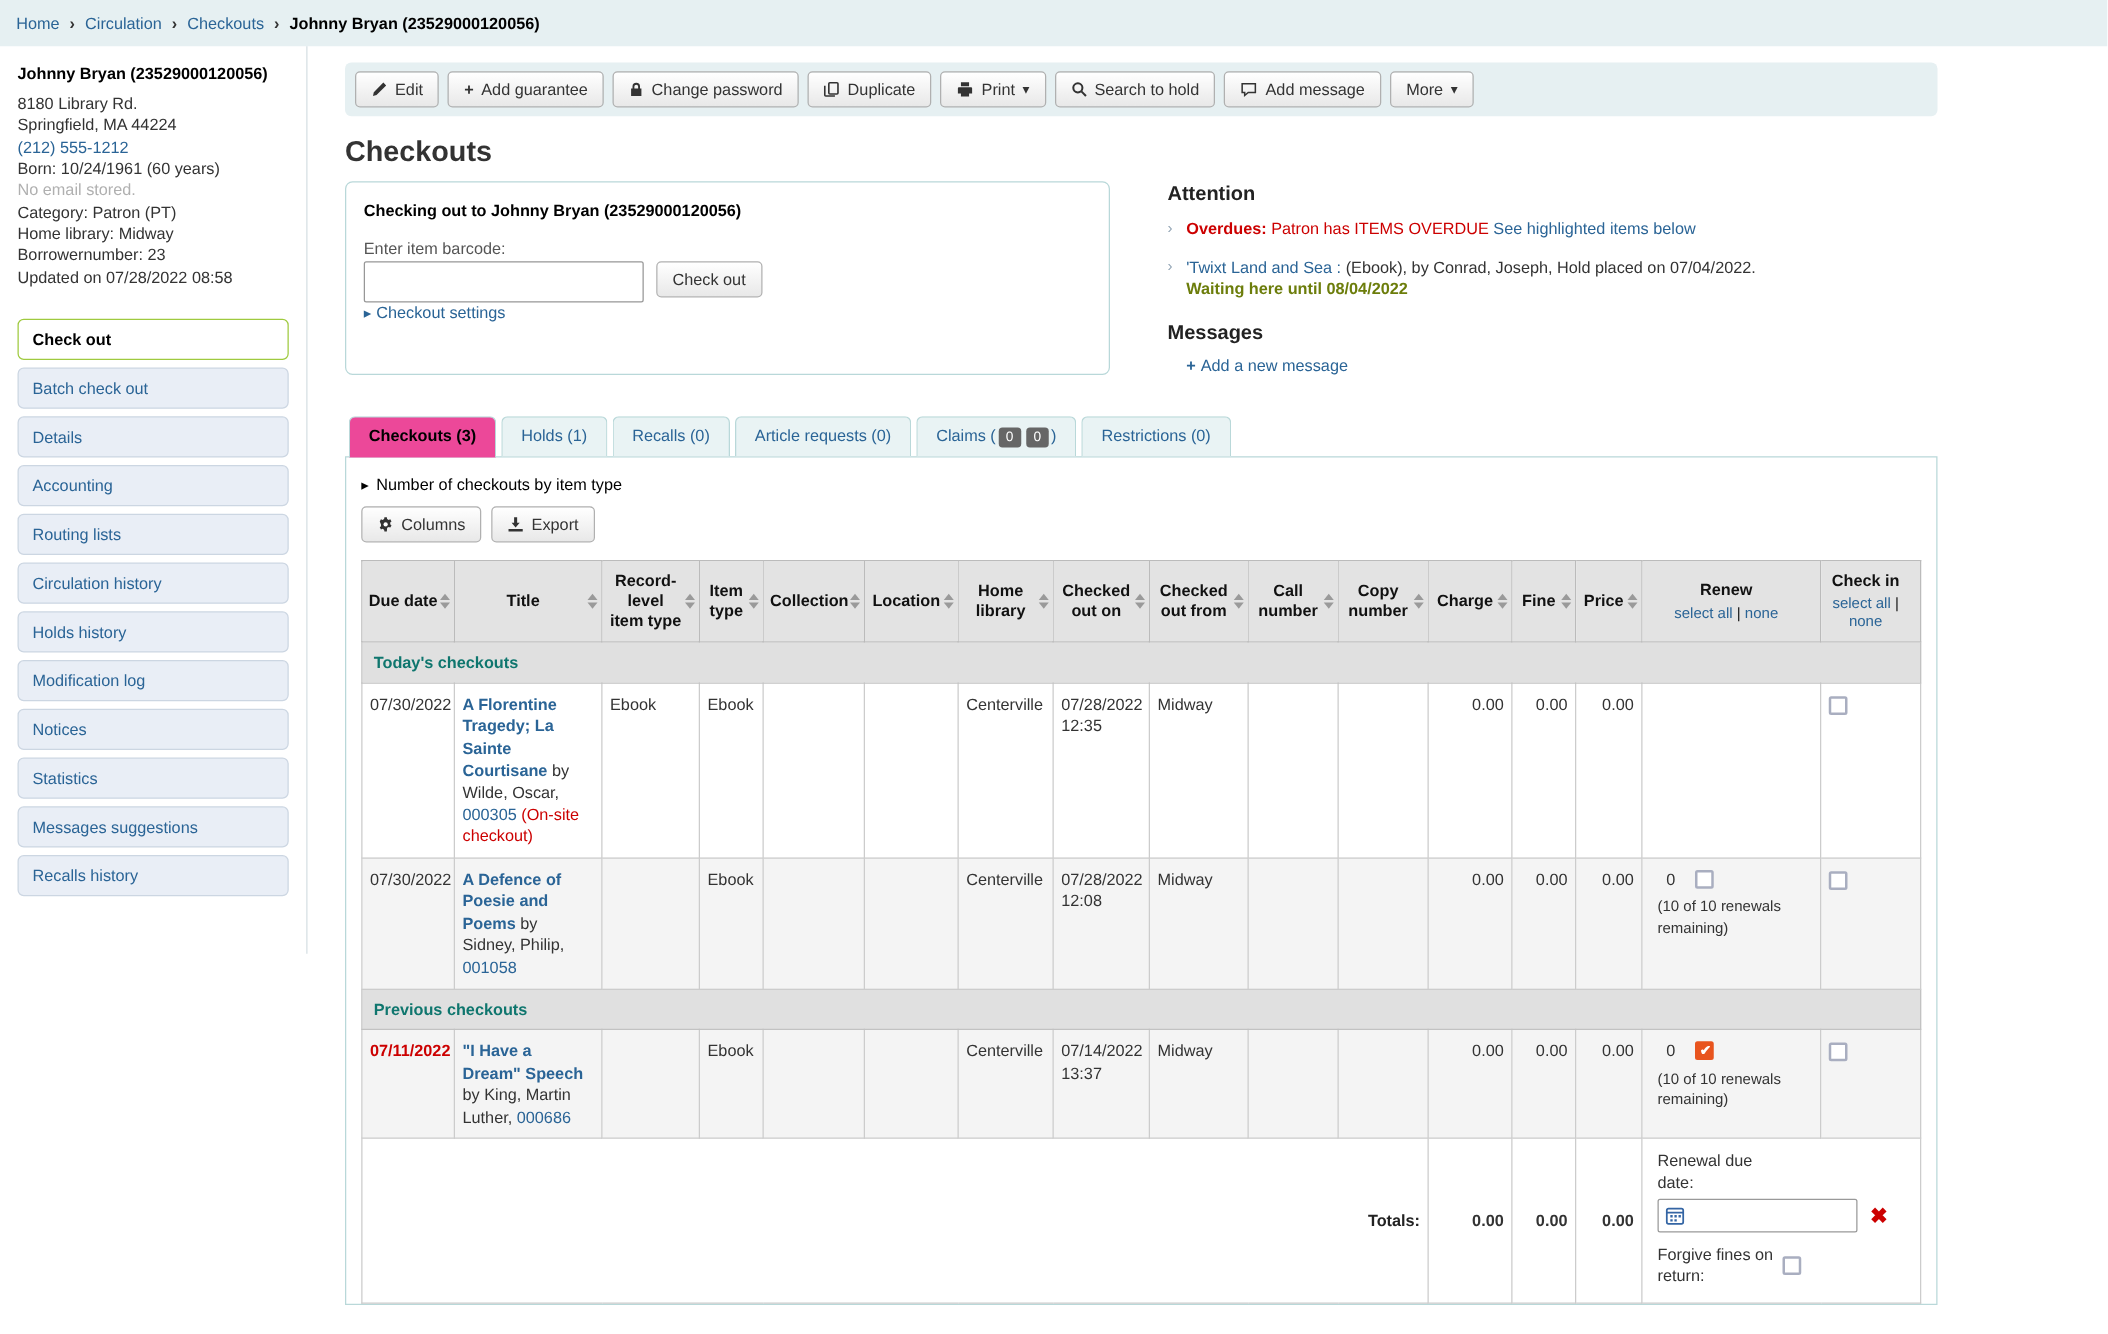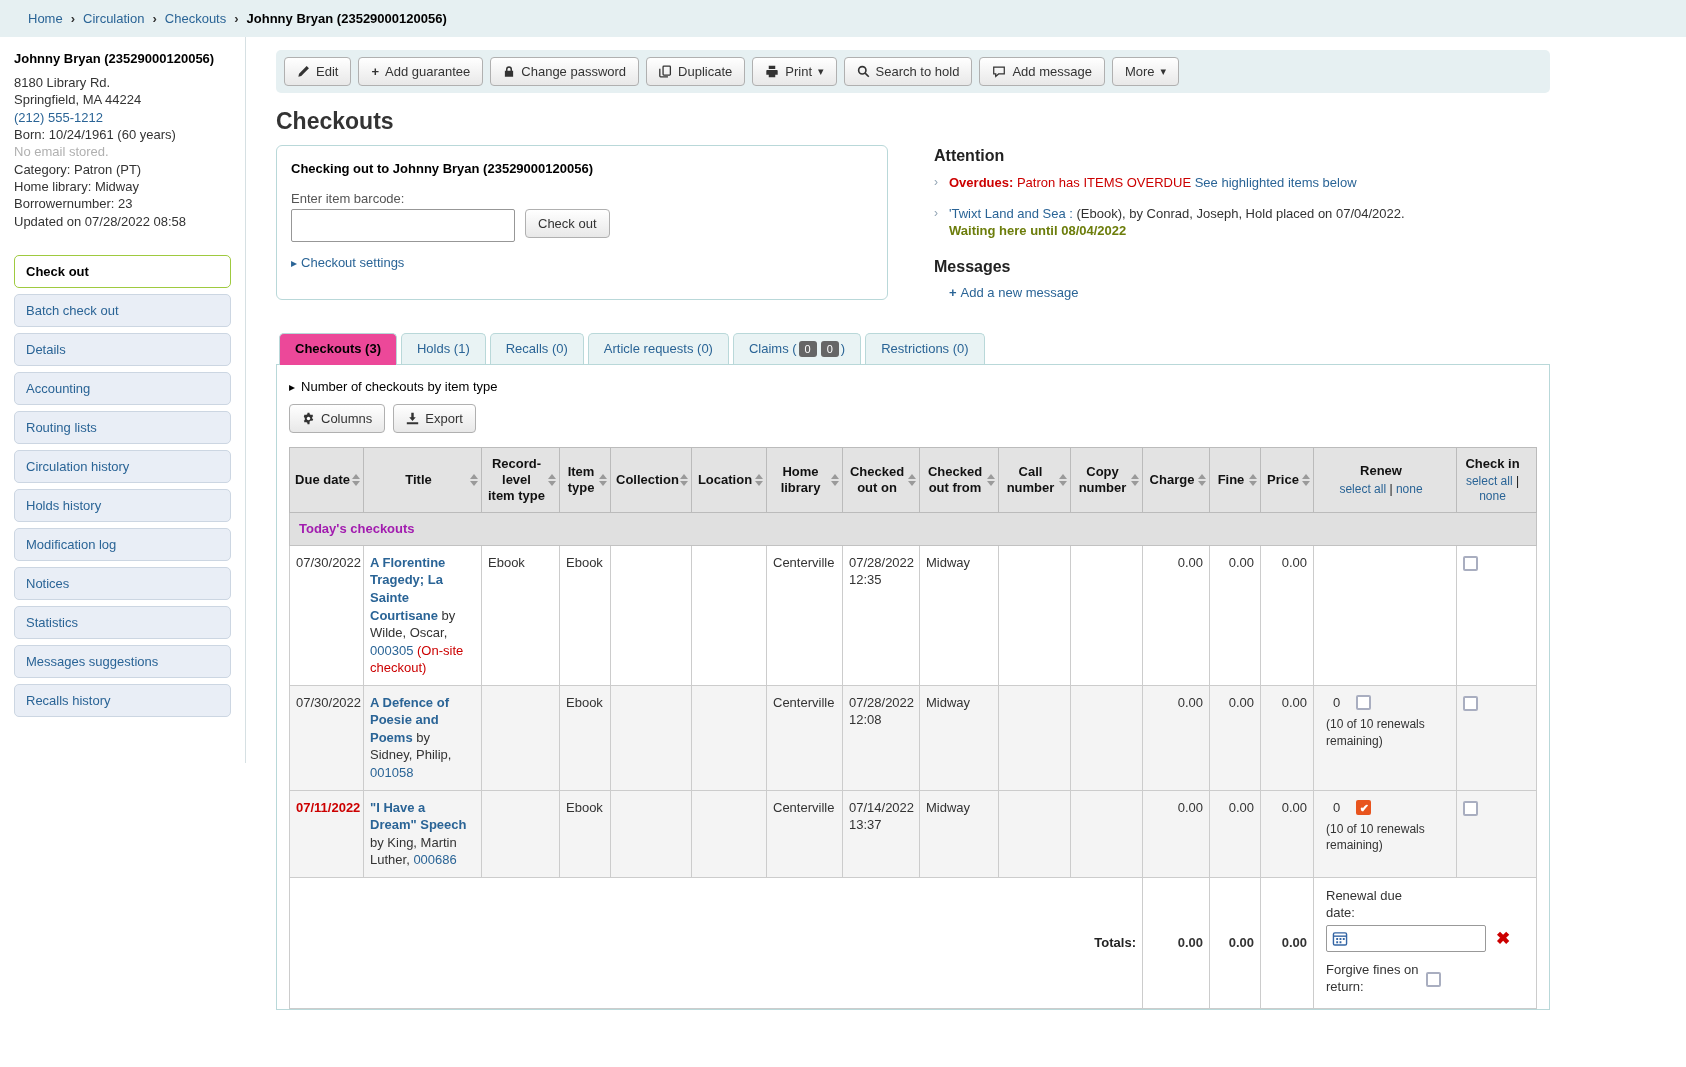--- a/index.html
+++ b/index.html
@@ -4,21 +4,21 @@
 <style>
   * { box-sizing: border-box; }
   html,body { margin:0; padding:0; }
   body {
     width:1686px; height:1067px; overflow:hidden;
     font-family:"Liberation Sans", sans-serif; font-size:13px; color:#333; background:#fff;
   }
   a { text-decoration:none; }
 
   
-  .breadcrumb-bar { background:#e6f0f2; height:37px; line-height:37px; padding:0 28px; font-size:13px; }
+  .breadcrumb-bar { background:#e6f0f2; height:37px; line-height:37px; padding:0 13px; font-size:13px; }
   .breadcrumb-bar a { color:#2a6496; }
   .crumb-sep { color:#333; font-weight:bold; margin:0 8px; font-size:13px; }
   .crumb-current { color:#000; font-weight:bold; }
 
   
   .layout { display:flex; align-items:flex-start; }
   .sidebar { width:249px; padding:14px 14px 40px 14px; border-right:1px solid #d6e0e3; }
   .patron-name { font-weight:bold; color:#000; margin-bottom:9px; }
   .patron-line { margin:2px 0; color:#333; line-height:1.18; }
   .patron-line.muted { color:#b0b0b0; }
@@ -39,21 +39,21 @@
 
   h1.page-title { font-size:23px; color:#333; margin:15px 0 6px; font-weight:bold; }
 
   
   .top-cols { display:flex; margin-top:10px; }
   .checkout-box { width:612px; border:1px solid #b9d8d9; border-radius:6px; padding:15px 14px 12px; background:#fff; }
   .checkout-box-title { font-weight:bold; color:#000; margin-bottom:15px; }
   .barcode-label { color:#555; margin-bottom:3px; }
   .barcode-row { display:flex; gap:10px; align-items:flex-start; }
   .barcode-input { width:224px; height:33px; border:1px solid #979797; border-radius:2px; font-size:14px; padding:2px 6px; font-family:inherit; }
-  .settings-link { margin-top:13px; color:#2a6496; }
+  .settings-link { margin-top:0; color:#2a6496; }
   .settings-link .caret-r { color:#2a6496; margin-right:4px; font-size:12px; }
 
   .attention-col { margin-left:46px; flex:1; }
   h2.section { font-size:16px; color:#222; margin:2px 0 9px; font-weight:bold; }
   .alert-item { position:relative; padding-left:15px; margin:4px 0 13px; line-height:1.35; }
   .alert-item .marker { position:absolute; left:0; top:0; color:#93a5b5; font-size:12px; }
   .ov-label { color:#c00; font-weight:bold; }
   .ov-text { color:#c00; }
   .link { color:#2a6496; }
   .waiting { color:#6c7d0b; font-weight:bold; }
@@ -80,21 +80,21 @@
                        vertical-align:middle; color:#111; position:relative; font-weight:bold; line-height:1.25; }
   .sort { position:absolute; right:3px; top:50%; transform:translateY(-50%); display:inline-flex; flex-direction:column; gap:2px; }
   .sort i { display:block; width:0; height:0; border-left:4px solid transparent; border-right:4px solid transparent; }
   .sort .up { border-bottom:5px solid #9a9a9a; }
   .sort .down { border-top:5px solid #9a9a9a; }
   th.no-sort { padding:6px 5px; }
   .th-links { font-weight:normal; font-size:12px; margin-top:2px; }
   .th-links a { color:#2a6496; }
 
   table.checkouts td { border:1px solid #ccc; padding:8px 6px; vertical-align:top; line-height:1.35; }
-  tr.group td { background:#e0e0e0; font-weight:bold; color:#a21caf; padding:7px 9px; border-color:#c2c2c2; }
+  tr.group td { background:#e0e0e0; font-weight:bold; color:#0f766e; padding:7px 9px; border-color:#c2c2c2; }
   tr.row-white td { background:#fff; }
   tr.row-gray td { background:#f4f4f4; }
   td.num { text-align:right; }
   .overdue-date { color:#c00; font-weight:bold; }
   .title-link { color:#2a6496; font-weight:bold; }
   .barcode-link { color:#2a6496; }
   .onsite-note { color:#c00; }
   .renew-line { display:flex; gap:16px; padding-left:13px; align-items:center; }
   .renew-note { font-size:12px; color:#333; margin-top:5px; padding-left:6px; }
 
@@ -433,20 +433,23 @@
             <td class="num">0.00</td>
             <td>
               <div class="renew-line">
                   <span>0</span>
                   <span class="cb"></span>
                 </div>
               <div class="renew-note">(10 of 10 renewals remaining)</div>
             </td>
             <td><span class="cb"></span></td>
           </tr>
+          <tr class="group">
+            <td colspan="16">Previous checkouts</td>
+          </tr>
           <tr class="row-gray">
             <td><span class="overdue-date">07/11/2022</span></td>
             <td>
               <a href="#" class="title-link">"I Have a Dream" Speech</a>
               <span>by King, Martin Luther,</span>
               <a href="#" class="barcode-link">000686</a>
             </td>
             <td></td>
             <td>Ebook</td>
             <td></td>

